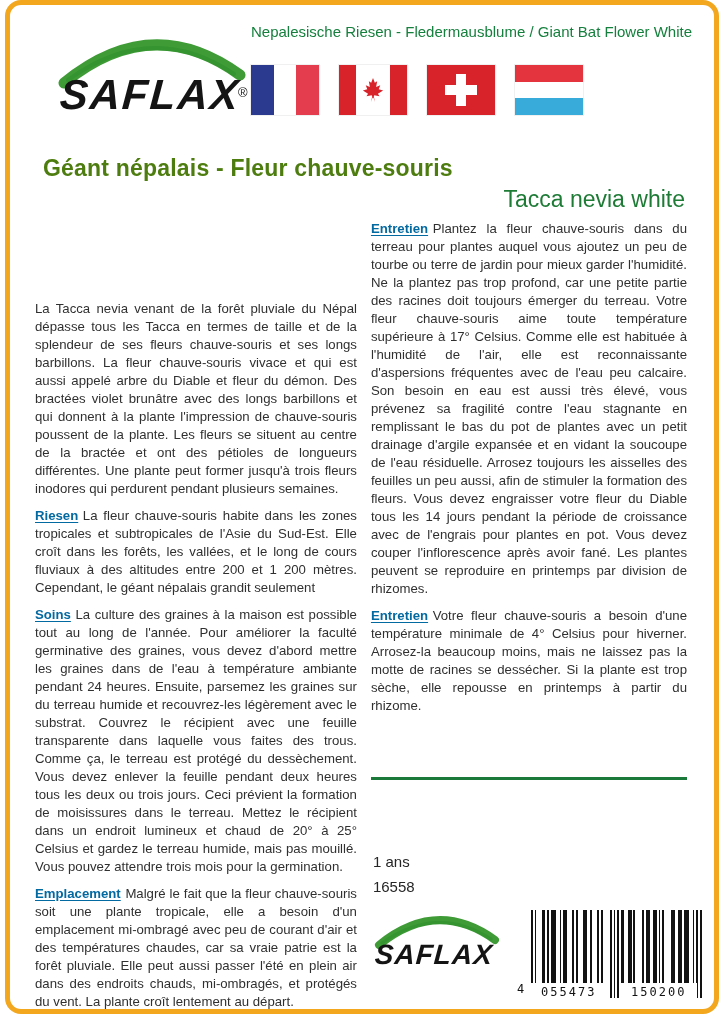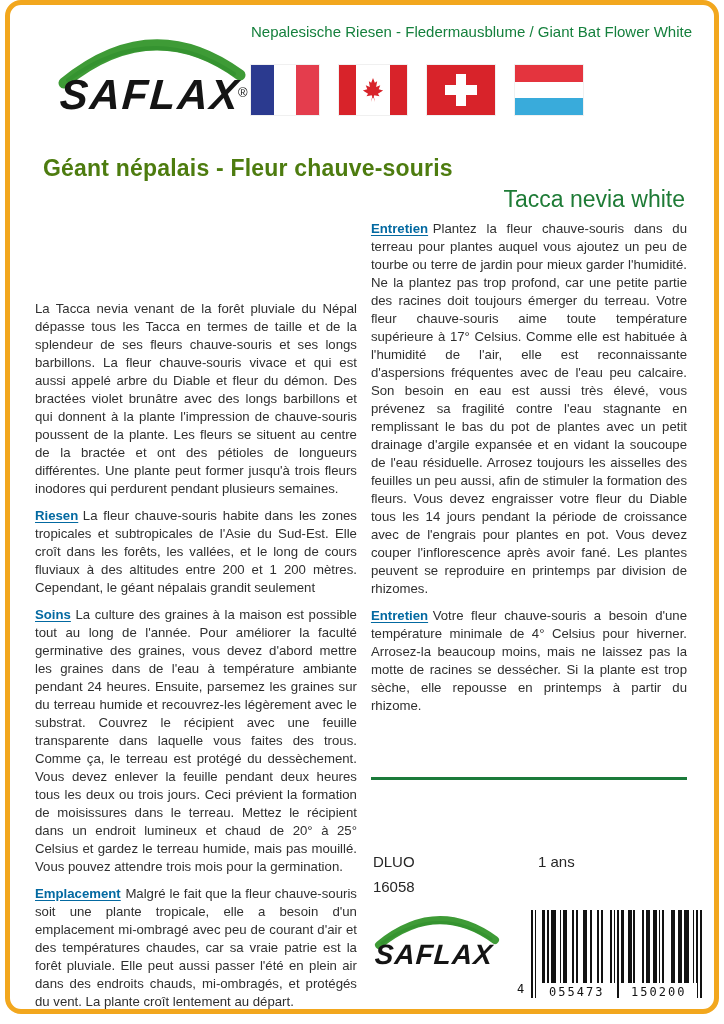--- a/index.html
+++ b/index.html
@@ -54,21 +54,21 @@
   .logo-bottom .logo-text-sm {
     position:absolute; left:4px; top:38px; font-size:28px; font-weight:700; font-style:italic;
     letter-spacing:1px; color:#141414; transform:skewX(-4deg);
   }
   
   .barcode-wrap { position:relative; width:171px; height:88px; margin-left:28px; margin-bottom:2px; }
   .bars { display:flex; height:88px; }
   .m { width:1.8px; } .m.on { background:#121212; }
   .bc-box { position:absolute; bottom:0; height:15px; background:#fff; text-align:center;
             font-family:"DejaVu Sans Mono", monospace; font-size:12px; color:#121212; letter-spacing:2px; }
-  .bc-left { left:8px; width:75.6px; }
+  .bc-left { left:0; width:75.6px; }
   .bc-right { left:90px; width:75.6px; }
   .bc-prefix { position:absolute; left:-14px; bottom:0; font-family:"DejaVu Sans Mono", monospace; font-size:12px; color:#121212; }
 </style>
 </head>
 <body>
 
 <div class="page">
 
   <div class="header">
     <div class="logo-top">
@@ -123,25 +123,24 @@
     </div>
 
     <div class="col col-right">
       <p><span class="st">Entretien</span><span>Plantez la fleur chauve-souris dans du terreau pour plantes auquel vous ajoutez un peu de tourbe ou terre de jardin pour mieux garder l'humidité. Ne la plantez pas trop profond, car une petite partie des racines doit toujours émerger du terreau. Votre fleur chauve-souris aime toute température supérieure à 17° Celsius. Comme elle est habituée à l'humidité de l'air, elle est reconnaissante d'aspersions fréquentes avec de l'eau peu calcaire. Son besoin en eau est aussi très élevé, vous prévenez sa fragilité contre l'eau stagnante en remplissant le bas du pot de plantes avec un petit drainage d'argile expansée et en vidant la soucoupe de l'eau résiduelle. Arrosez toujours les aisselles des feuilles un peu aussi, afin de stimuler la formation des fleurs. Vous devez engraisser votre fleur du Diable tous les 14 jours pendant la période de croissance avec de l'engrais pour plantes en pot. Vous devez couper l'inflorescence après avoir fané. Les plantes peuvent se reproduire en printemps par division de rhizomes.</span></p>
       <p><span class="st">Entretien</span><span>Votre fleur chauve-souris a besoin d'une température minimale de 4° Celsius pour hiverner. Arrosez-la beaucoup moins, mais ne laissez pas la motte de racines se dessécher. Si la plante est trop sèche, elle repousse en printemps à partir du rhizome.</span></p>
 
       <div class="divider"></div>
 
       <div class="info-rows">
         <div class="info-row">
-          <span class="il">DLUO</span>
           <span class="iv">1 ans</span>
         </div>
         <div class="info-row">
-          <span class="iv">16058</span>
+          <span class="iv">16558</span>
         </div>
       </div>
 
       <div class="footer-row">
         <div class="logo-bottom">
           <svg width="132" height="42" viewBox="0 0 132 42">
             <path d="M8,37 Q66,-10 124,32" fill="none" stroke="#3E9B36" stroke-width="8" stroke-linecap="round"></path>
             <path d="M11,35 Q66,-4 120,31" fill="none" stroke="#2E8C2B" stroke-width="3" stroke-linecap="round" opacity="0.55"></path>
           </svg>
           <div class="logo-text-sm">SAFLAX</div>

